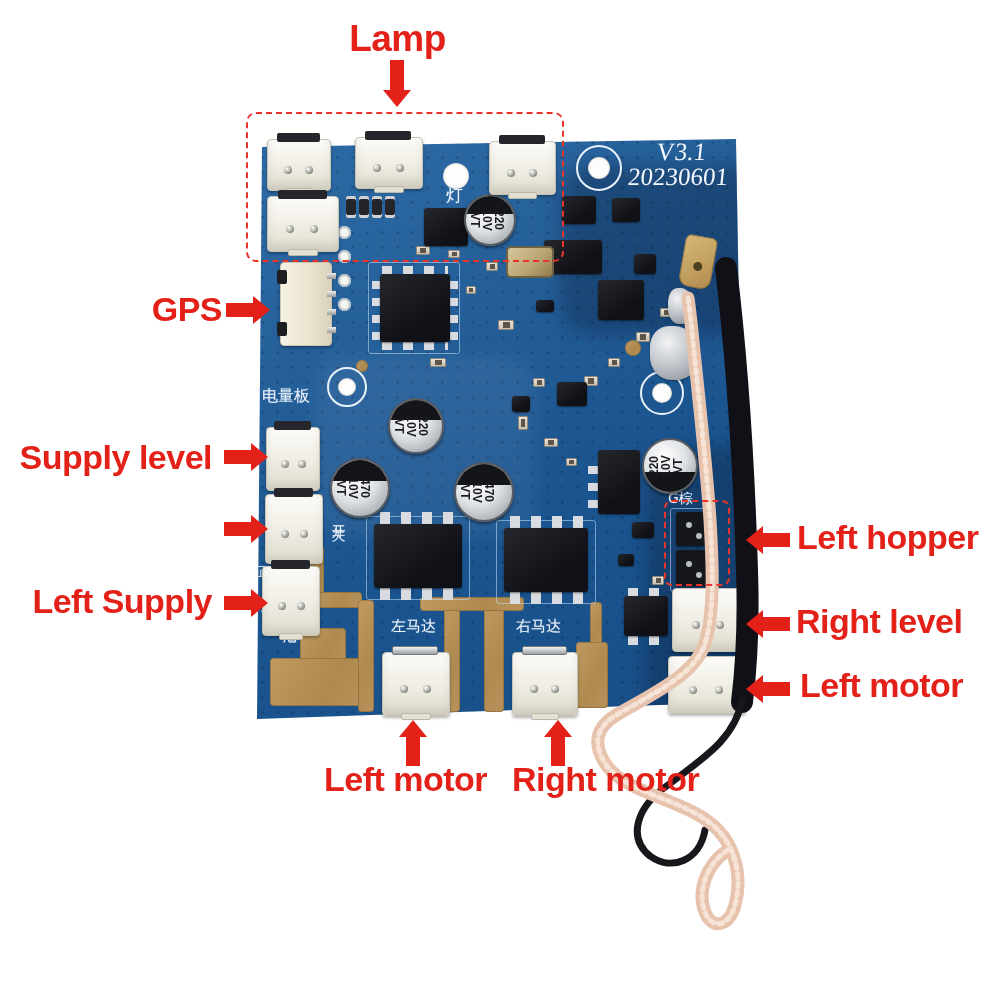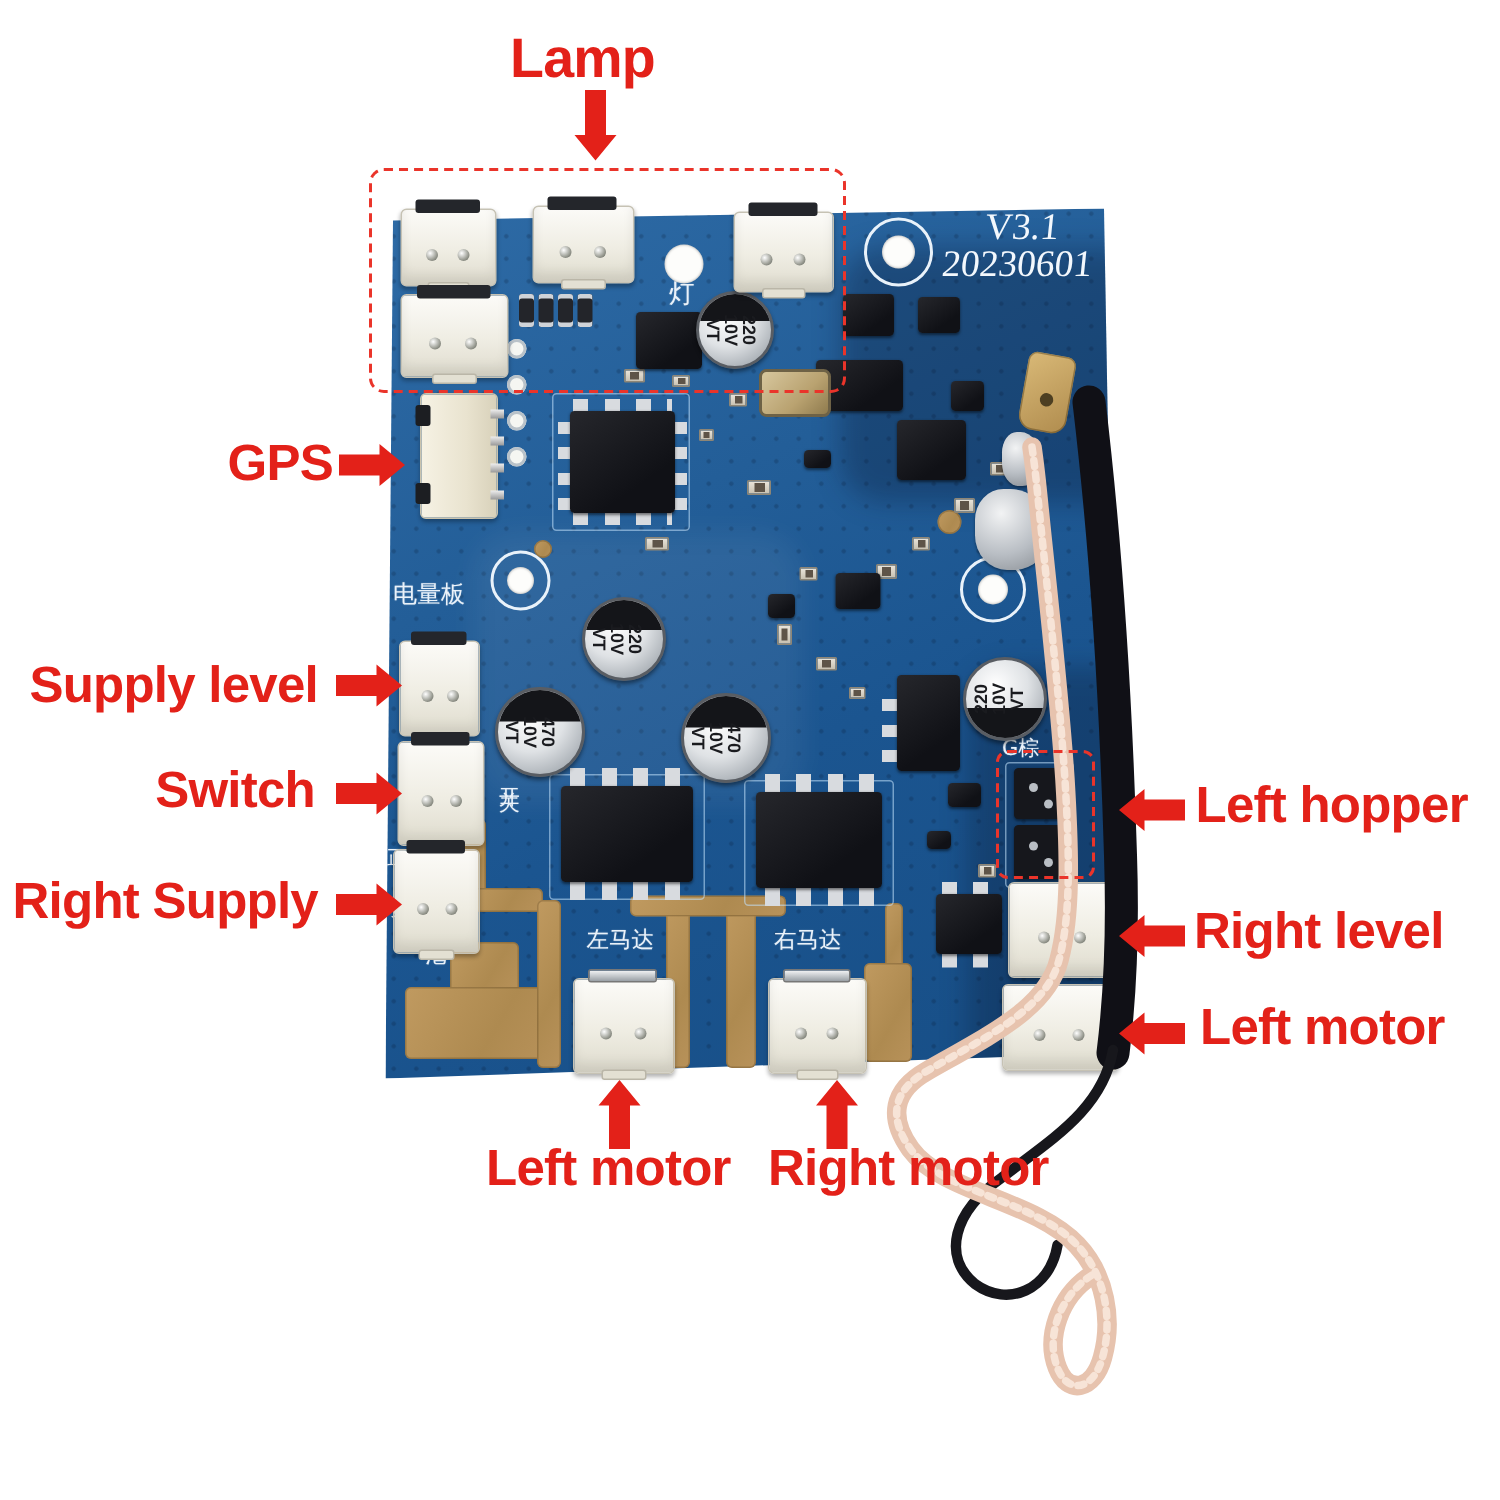--- a/index.html
+++ b/index.html
@@ -85,21 +85,21 @@
   .hdr{position:absolute;z-index:20;background:#16171c;border-radius:3px;box-shadow:0 1px 2px rgba(0,0,0,.5);}
   .hdr i{position:absolute;width:6px;height:6px;border-radius:50%;background:#b9bec4;left:30%;}
 
   
   .dash{position:absolute;z-index:45;border:2px dashed #ea342a;border-radius:10px;}
   svg.lay{position:absolute;left:0;top:0;z-index:30;pointer-events:none;}
   svg.arrows{z-index:50;}
   .ann{position:absolute;z-index:55;color:#e32119;font-weight:bold;font-size:34px;
        letter-spacing:-0.5px;white-space:nowrap;font-family:"Liberation Sans",sans-serif;}
   .ann.r{text-align:right;}
-  .ann.c{text-align:left;}
+  .ann.c{text-align:center;}
 </style>
 </head>
 <body>
 
 <div id="stage">
 
   <div id="board">
     <div class="patch" style="right:-20px;top:30px;width:210px;height:170px;background:rgba(8,20,46,.30);"></div>
     <div class="patch" style="right:-15px;top:310px;width:120px;height:300px;background:rgba(8,18,40,.28);"></div>
     <div class="patch" style="left:60px;top:220px;width:220px;height:180px;background:rgba(255,255,255,.06);"></div>
@@ -349,21 +349,20 @@
     <polygon points="413,720 399,737 406,737 406,766 420,766 420,737 427,737" fill="#e32119"></polygon>
     <polygon points="558,720 544,737 551,737 551,766 565,766 565,737 572,737" fill="#e32119"></polygon>
     <polygon points="746,540 763,526 763,533 790,533 790,547 763,547 763,554" fill="#e32119"></polygon>
     <polygon points="746,624 763,610 763,617 790,617 790,631 763,631 763,638" fill="#e32119"></polygon>
     <polygon points="746,689 763,675 763,682 790,682 790,696 763,696 763,703" fill="#e32119"></polygon>
   </svg>
 
   <div class="ann c" style="left:340px;top:18px;width:115px;font-size:37px;">Lamp</div>
   <div class="ann r" style="left:0px;top:290px;width:222px;">GPS</div>
   <div class="ann r" style="left:0px;top:438px;width:212px;">Supply level</div>
-  <div class="ann r" style="left:0px;top:508px;width:210px;">Switch</div>
-  <div class="ann r" style="left:0px;top:582px;width:212px;">Right Supply</div>
+  <div class="ann r" style="left:0px;top:582px;width:212px;">Left Supply</div>
   <div class="ann" style="left:324px;top:760px;">Left motor</div>
   <div class="ann" style="left:512px;top:760px;">Right motor</div>
   <div class="ann" style="left:797px;top:518px;">Left hopper</div>
   <div class="ann" style="left:796px;top:602px;">Right level</div>
   <div class="ann" style="left:800px;top:666px;">Left motor</div>
 
 </div>
 
 </body></html>

